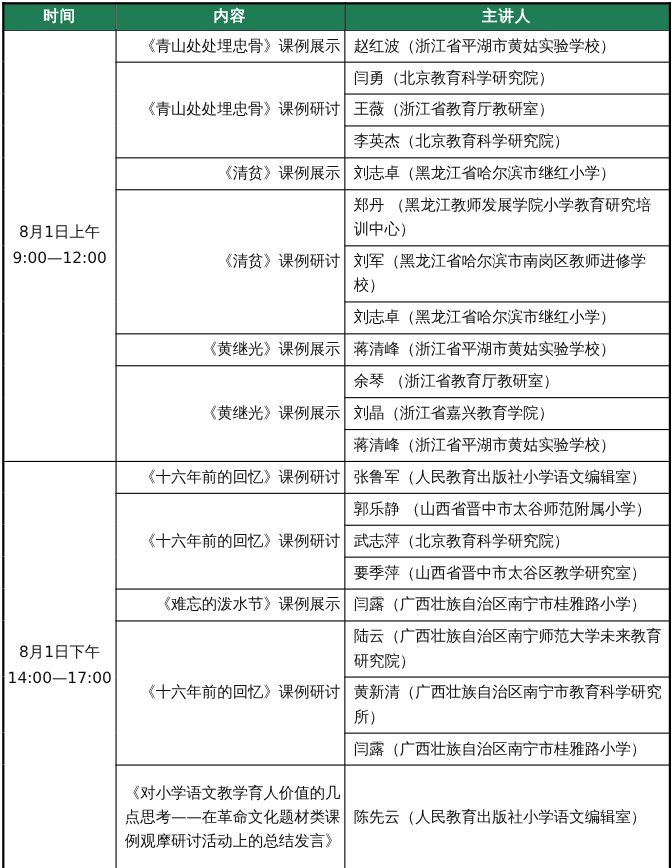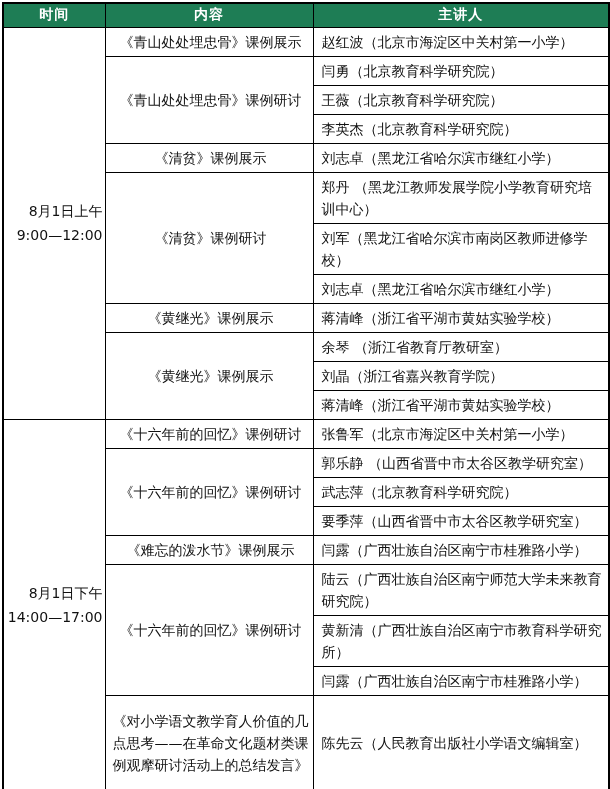--- a/index.html
+++ b/index.html
@@ -40,28 +40,28 @@
     text-align: center;
     letter-spacing: 1px;
   }
   tbody tr {
     height: 28px;
   }
   tbody tr.tall-last {
     height: 96px;
   }
   td.time-cell {
-    text-align: right;
+    text-align: center;
     vertical-align: middle;
     padding: 3px 2px;
     line-height: 24px;
     font-size: 14px;
   }
   td.content-cell {
-    text-align: center;
+    text-align: right;
     vertical-align: middle;
     padding: 3px 3px 3px 6px;
     line-height: 22px;
   }
   td.speaker-cell {
     text-align: left;
     vertical-align: middle;
     padding: 3px 5px 3px 8px;
     line-height: 22px;
   }
@@ -82,28 +82,28 @@
       <th>主讲人</th>
     </tr>
   </thead>
   <tbody>
       <tr>
         <td class="time-cell" rowspan="12">
           <div>8月1日上午</div>
           <div>9:00—12:00</div>
         </td>
         <td class="content-cell" rowspan="1">《青山处处埋忠骨》课例展示</td>
-        <td class="speaker-cell">赵红波（北京市海淀区中关村第一小学）</td>
+        <td class="speaker-cell">赵红波（浙江省平湖市黄姑实验学校）</td>
       </tr>
       <tr>
         <td class="content-cell" rowspan="3">《青山处处埋忠骨》课例研讨</td>
         <td class="speaker-cell">闫勇（北京教育科学研究院）</td>
       </tr>
       <tr>
-        <td class="speaker-cell">王薇（北京教育科学研究院）</td>
+        <td class="speaker-cell">王薇（浙江省教育厅教研室）</td>
       </tr>
       <tr>
         <td class="speaker-cell">李英杰（北京教育科学研究院）</td>
       </tr>
       <tr>
         <td class="content-cell" rowspan="1">《清贫》课例展示</td>
         <td class="speaker-cell">刘志卓（黑龙江省哈尔滨市继红小学）</td>
       </tr>
       <tr>
         <td class="content-cell" rowspan="3">《清贫》课例研讨</td>
@@ -128,25 +128,25 @@
       </tr>
       <tr>
         <td class="speaker-cell">蒋清峰（浙江省平湖市黄姑实验学校）</td>
       </tr>
       <tr>
         <td class="time-cell" rowspan="9">
           <div>8月1日下午</div>
           <div>14:00—17:00</div>
         </td>
         <td class="content-cell" rowspan="1">《十六年前的回忆》课例研讨</td>
-        <td class="speaker-cell">张鲁军（北京市海淀区中关村第一小学）</td>
+        <td class="speaker-cell">张鲁军（人民教育出版社小学语文编辑室）</td>
       </tr>
       <tr>
         <td class="content-cell" rowspan="3">《十六年前的回忆》课例研讨</td>
-        <td class="speaker-cell">郭乐静 （山西省晋中市太谷区教学研究室）</td>
+        <td class="speaker-cell">郭乐静 （山西省晋中市太谷师范附属小学）</td>
       </tr>
       <tr>
         <td class="speaker-cell">武志萍（北京教育科学研究院）</td>
       </tr>
       <tr>
         <td class="speaker-cell">要季萍（山西省晋中市太谷区教学研究室）</td>
       </tr>
       <tr>
         <td class="content-cell" rowspan="1">《难忘的泼水节》课例展示</td>
         <td class="speaker-cell">闫露（广西壮族自治区南宁市桂雅路小学）</td>

